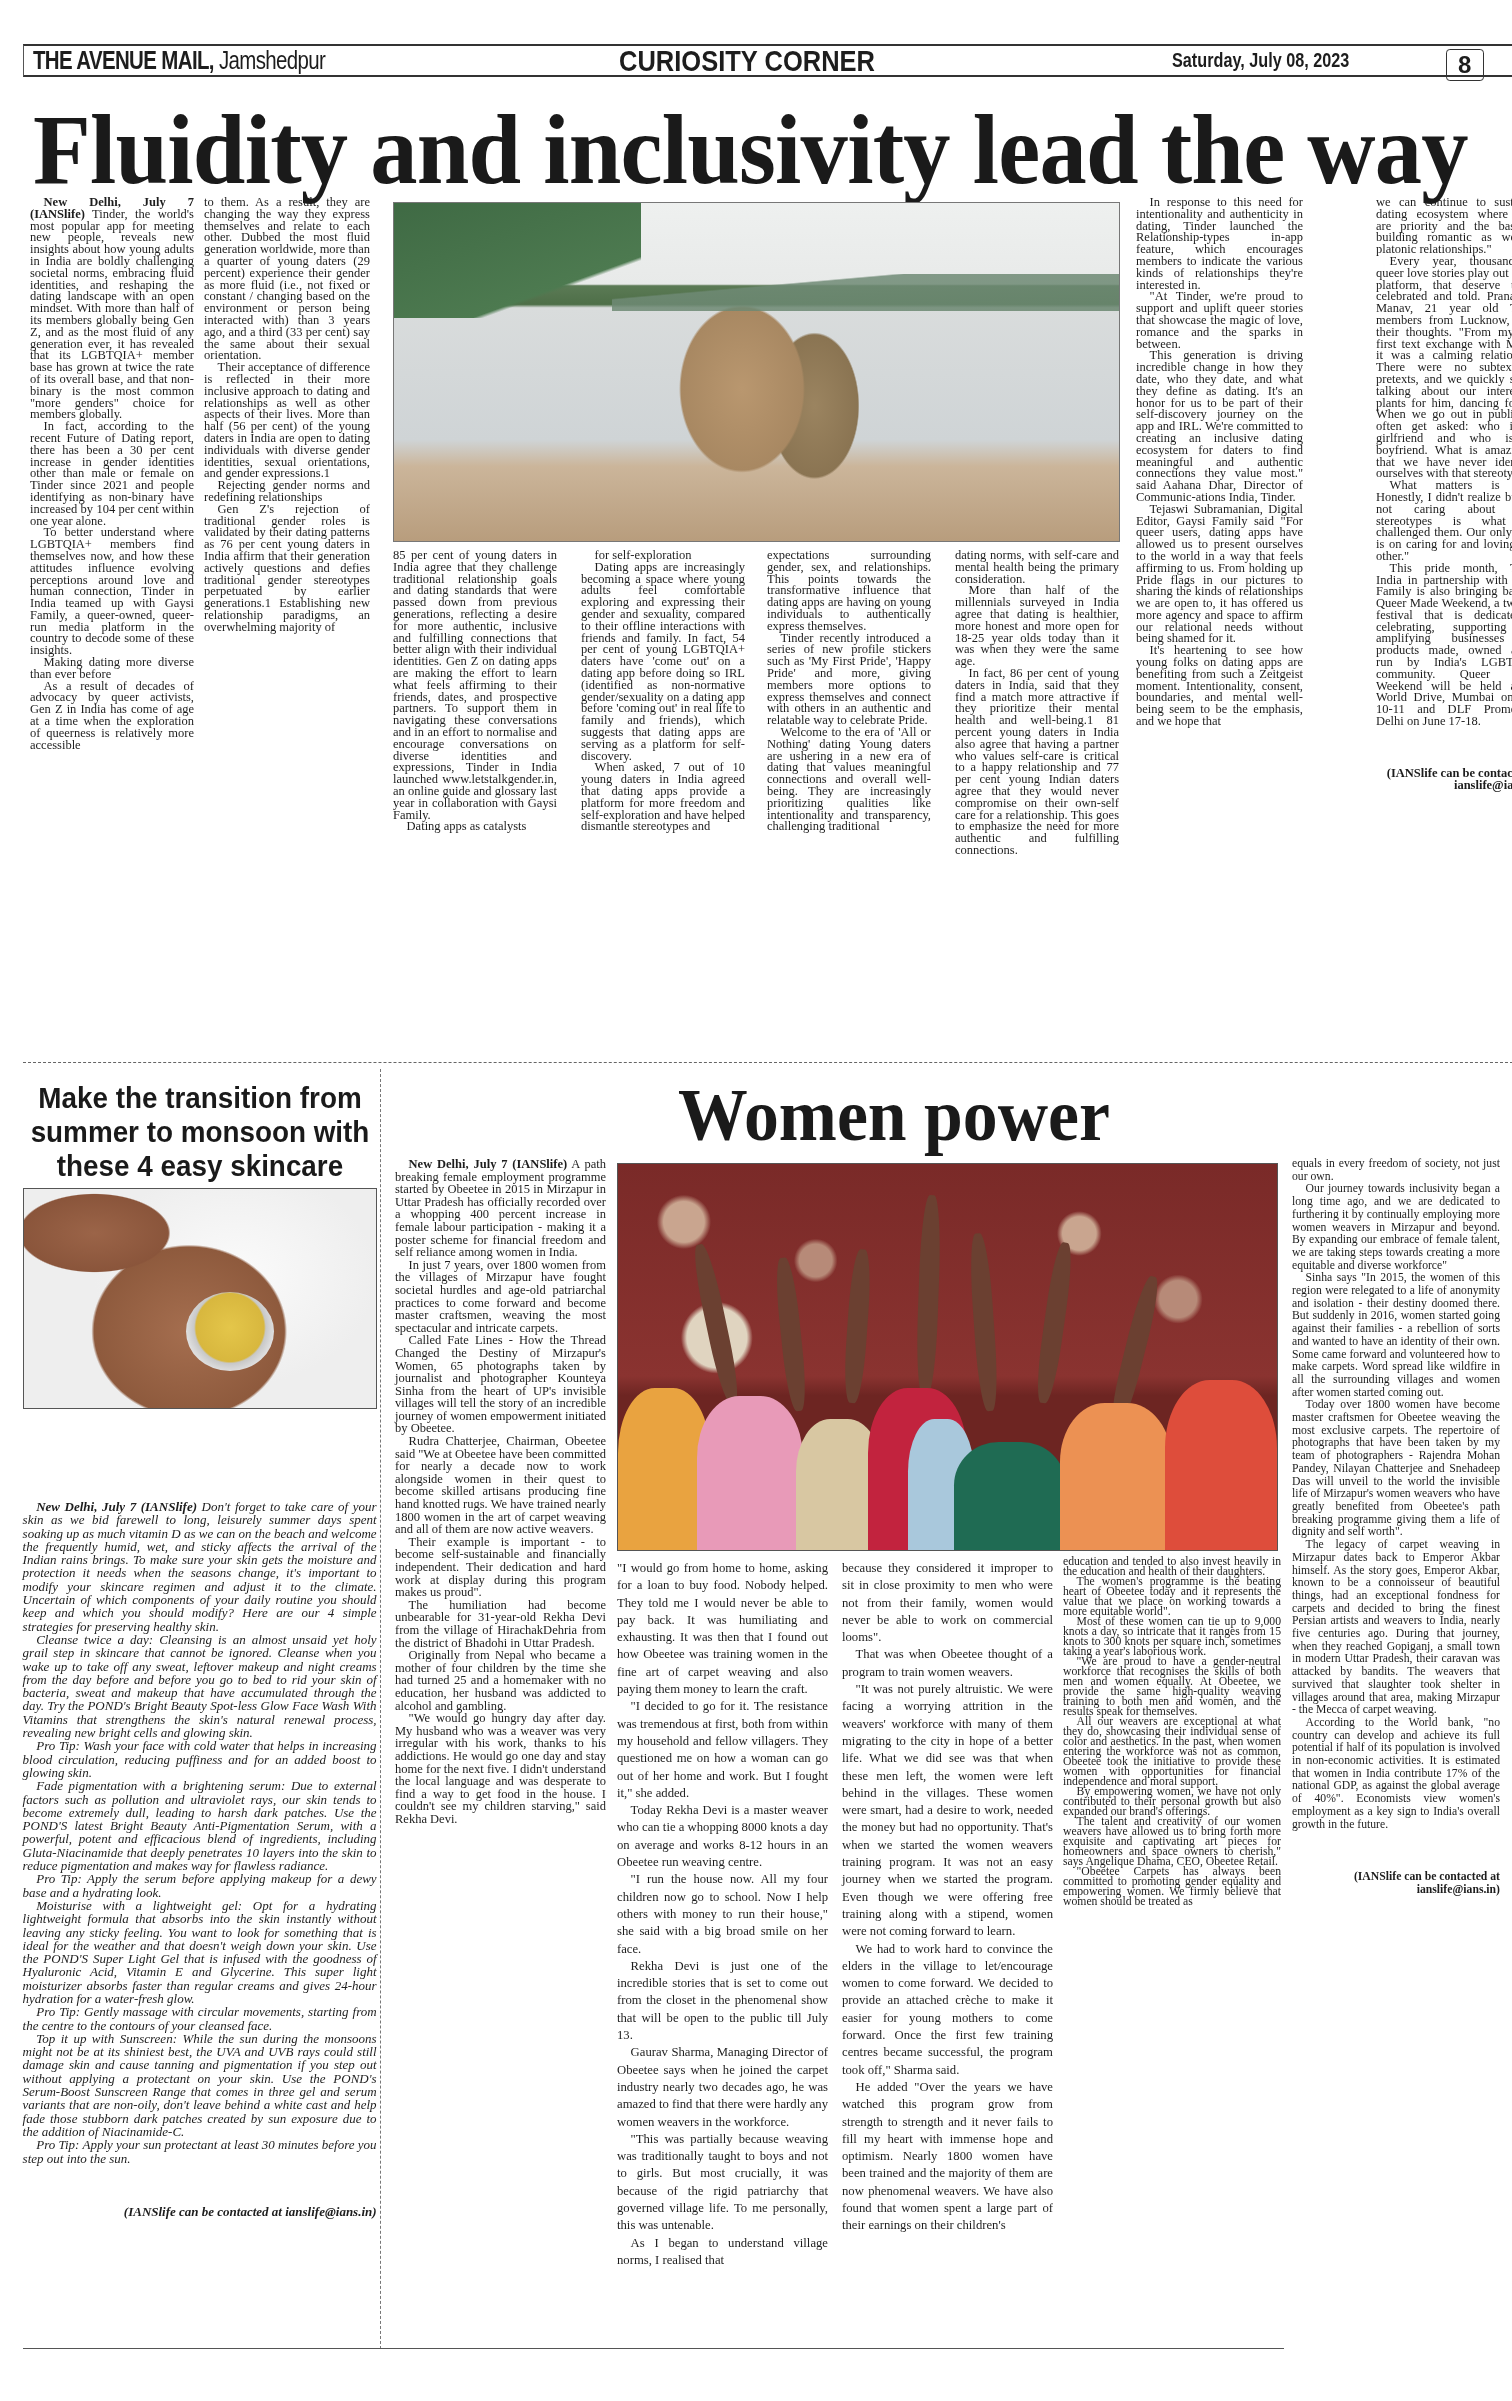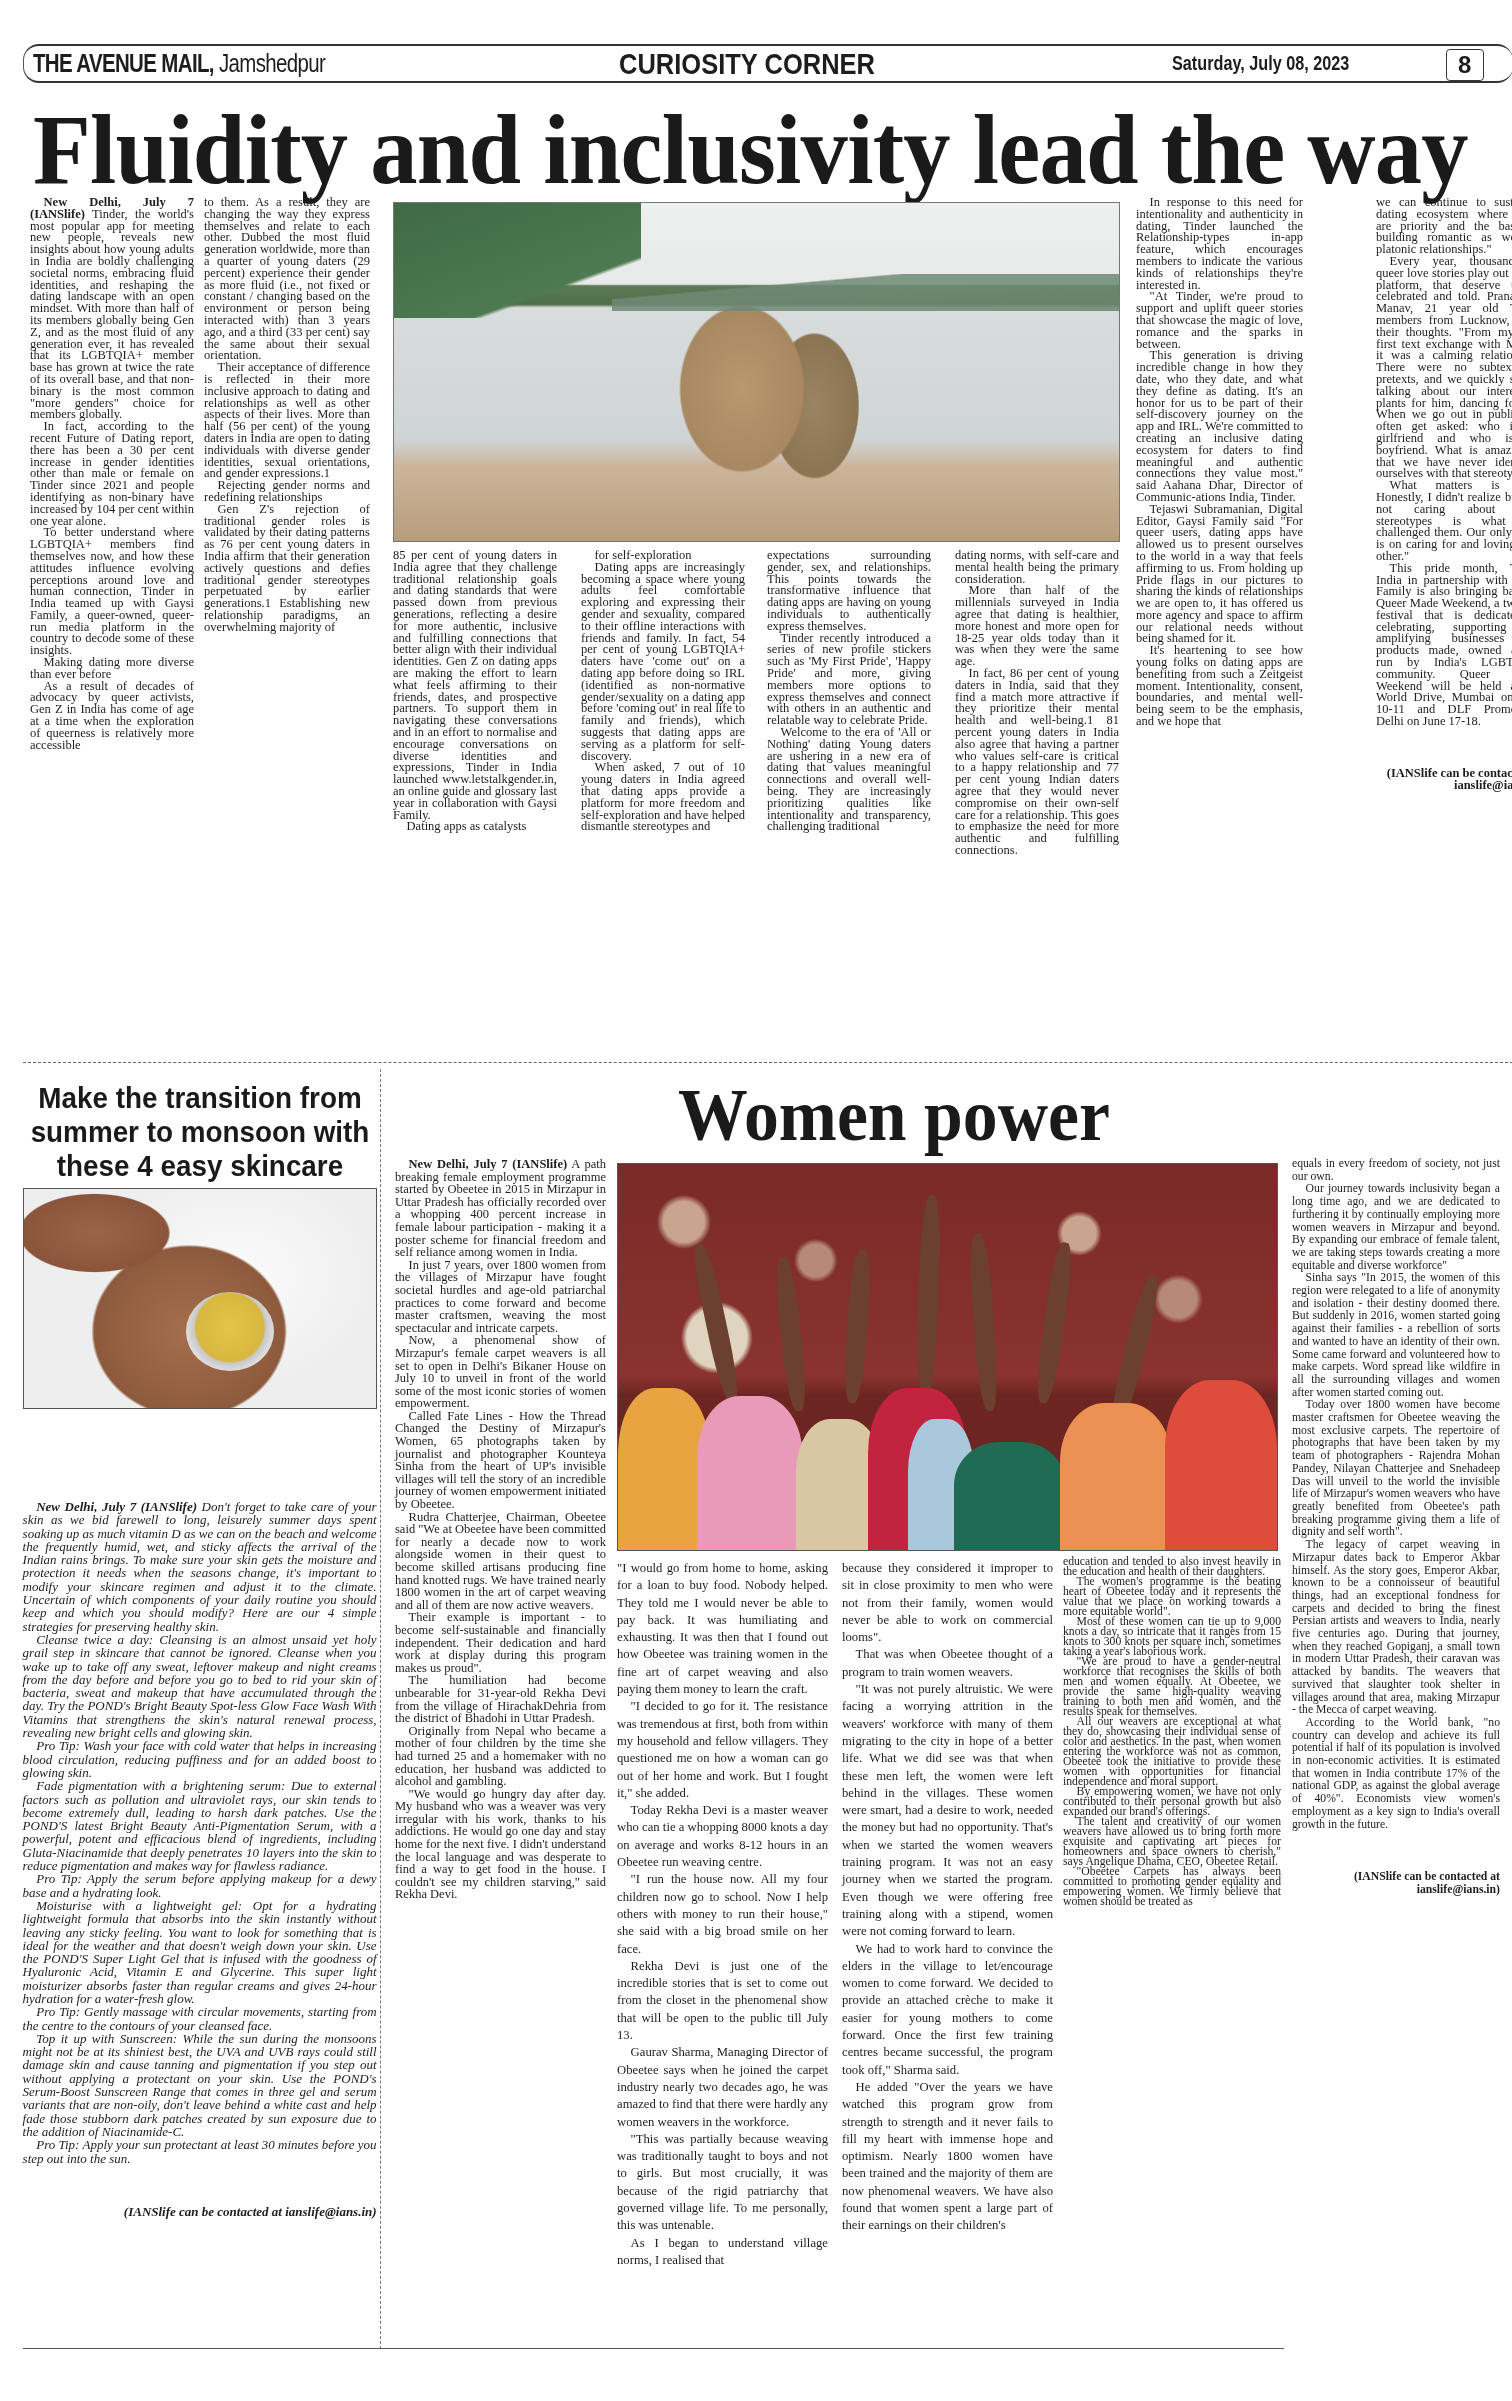--- a/index.html
+++ b/index.html
@@ -1,19 +1,19 @@
 <!DOCTYPE html>
 <html style="font-size:12px"><head>
 <meta charset="utf-8">
 <style>
   * { box-sizing: border-box; margin: 0; padding: 0; }
   html, body { width: 1512px; height: 2401px; background: #ffffff; overflow: hidden; }
   body { position: relative; font-family: "Liberation Serif", "DejaVu Serif", serif; color: #1d1d1d; }
 
-  .masthead { position: absolute; left: 22.6px; top: 44px; width: 1490px; height: 39px; border-top: 2.3px solid #333; border-bottom: 2.3px solid #333; border-left: 0.8px solid #555; display: flex; align-items: center; font-family: "Liberation Sans", "DejaVu Sans", sans-serif; font-weight: bold; border-radius: 16px; }
+  .masthead { position: absolute; left: 22.6px; top: 44px; width: 1490px; height: 33px; border-top: 2.3px solid #333; border-bottom: 2.3px solid #333; border-left: 0.8px solid #555; display: flex; align-items: center; font-family: "Liberation Sans", "DejaVu Sans", sans-serif; font-weight: bold; }
   .mh-paper { position: absolute; left: 9px; font-size: 25.6px; letter-spacing: -0.8px; transform: scaleX(0.8); transform-origin: left center; white-space: nowrap; }
   .mh-paper .city { font-weight: normal; }
   .mh-section { position: absolute; left: 595px; font-size: 30px; transform: scaleX(0.85); transform-origin: left center; white-space: nowrap; }
   .mh-date { position: absolute; left: 1148px; font-size: 20.3px; transform: scaleX(0.8); transform-origin: left center; white-space: nowrap; }
   .mh-page { position: absolute; left: 1422px; top: 3px; width: 38px; height: 32px; border: 1.5px solid #333; border-radius: 3.8px; font-size: 24px; display: flex; align-items: center; justify-content: center; }
 
   .headline-main { position: absolute; left: 33px; top: 101px; width: 1476px; font-size: 99px; font-weight: bold; line-height: 98px; white-space: nowrap; transform: scaleX(0.955); transform-origin: left top; letter-spacing: -0.8px; color: #1a1a1a; }
 
   .col { position: absolute; font-size: 12.5px; line-height: 11.8px; text-align: justify; }
   .col p { text-indent: 13.6px; }
@@ -166,21 +166,20 @@
   <div class="cloth5"></div>
   <div class="cloth6"></div>
   <div class="cloth7"></div>
   <div class="cloth8"></div>
 </div>
 
 <div id="women-cols">
     <div class="col" style="left: 395px; top: 1158px; width: 211px; font-size: 12.5px; line-height: 12.6px;">
       <p><b>New Delhi, July 7 (IANSlife)</b> A path breaking female employment programme started by Obeetee in 2015 in Mirzapur in Uttar Pradesh has officially recorded over a whopping 400 percent increase in female labour participation - making it a poster scheme for financial freedom and self reliance among women in India.</p>
       <p>In just 7 years, over 1800 women from the villages of Mirzapur have fought societal hurdles and age-old patriarchal practices to come forward and become master craftsmen, weaving the most spectacular and intricate carpets.</p>
-      <p>Now, a phenomenal show of Mirzapur's female carpet weavers is all set to open in Delhi's Bikaner House on July 10 to unveil in front of the world some of the most iconic stories of women empowerment.</p>
       <p>Called Fate Lines - How the Thread Changed the Destiny of Mirzapur's Women, 65 photographs taken by journalist and photographer Kounteya Sinha from the heart of UP's invisible villages will tell the story of an incredible journey of women empowerment initiated by Obeetee.</p>
       <p>Rudra Chatterjee, Chairman, Obeetee said "We at Obeetee have been committed for nearly a decade now to work alongside women in their quest to become skilled artisans producing fine hand knotted rugs. We have trained nearly 1800 women in the art of carpet weaving and all of them are now active weavers.</p>
       <p>Their example is important - to become self-sustainable and financially independent. Their dedication and hard work at display during this program makes us proud".</p>
       <p>The humiliation had become unbearable for 31-year-old Rekha Devi from the village of HirachakDehria from the district of Bhadohi in Uttar Pradesh.</p>
       <p>Originally from Nepal who became a mother of four children by the time she had turned 25 and a homemaker with no education, her husband was addicted to alcohol and gambling.</p>
       <p>"We would go hungry day after day. My husband who was a weaver was very irregular with his work, thanks to his addictions. He would go one day and stay home for the next five. I didn't understand the local language and was desperate to find a way to get food in the house. I couldn't see my children starving," said Rekha Devi.</p>
     </div>
     <div class="col" style="left: 617px; top: 1560px; width: 211px; font-size: 12.7px; line-height: 17.3px;">
       <p class="no-indent">"I would go from home to home, asking for a loan to buy food. Nobody helped. They told me I would never be able to pay back. It was humiliating and exhausting. It was then that I found out how Obeetee was training women in the fine art of carpet weaving and also paying them money to learn the craft.</p>
       <p>"I decided to go for it. The resistance was tremendous at first, both from within my household and fellow villagers. They questioned me on how a woman can go out of her home and work. But I fought it," she added.</p>

